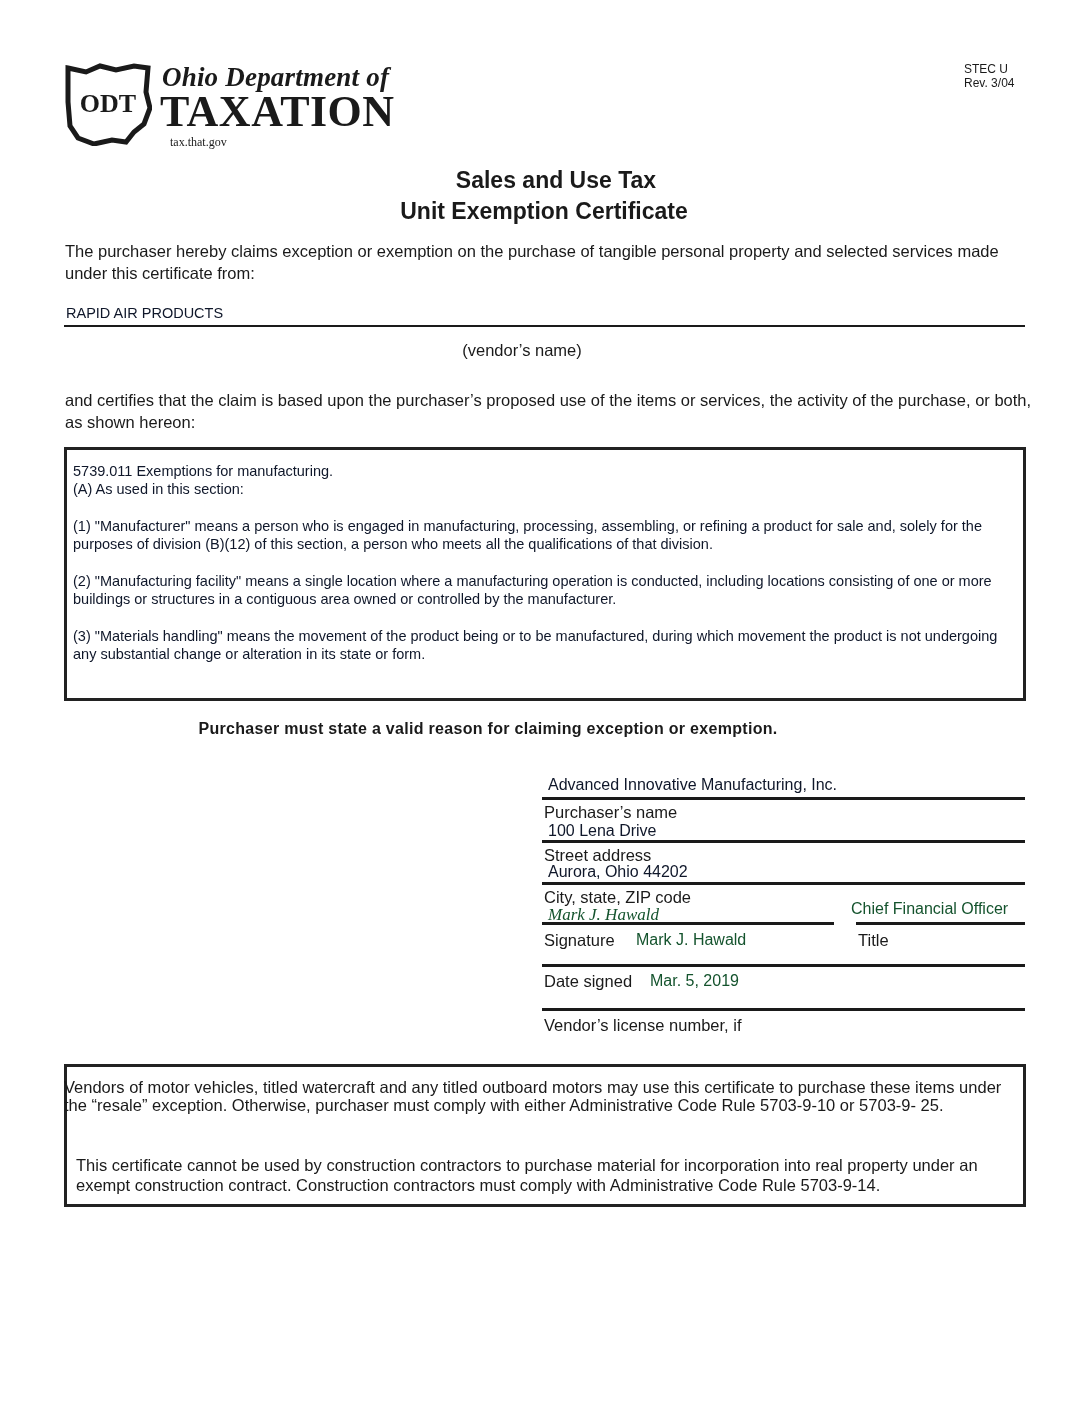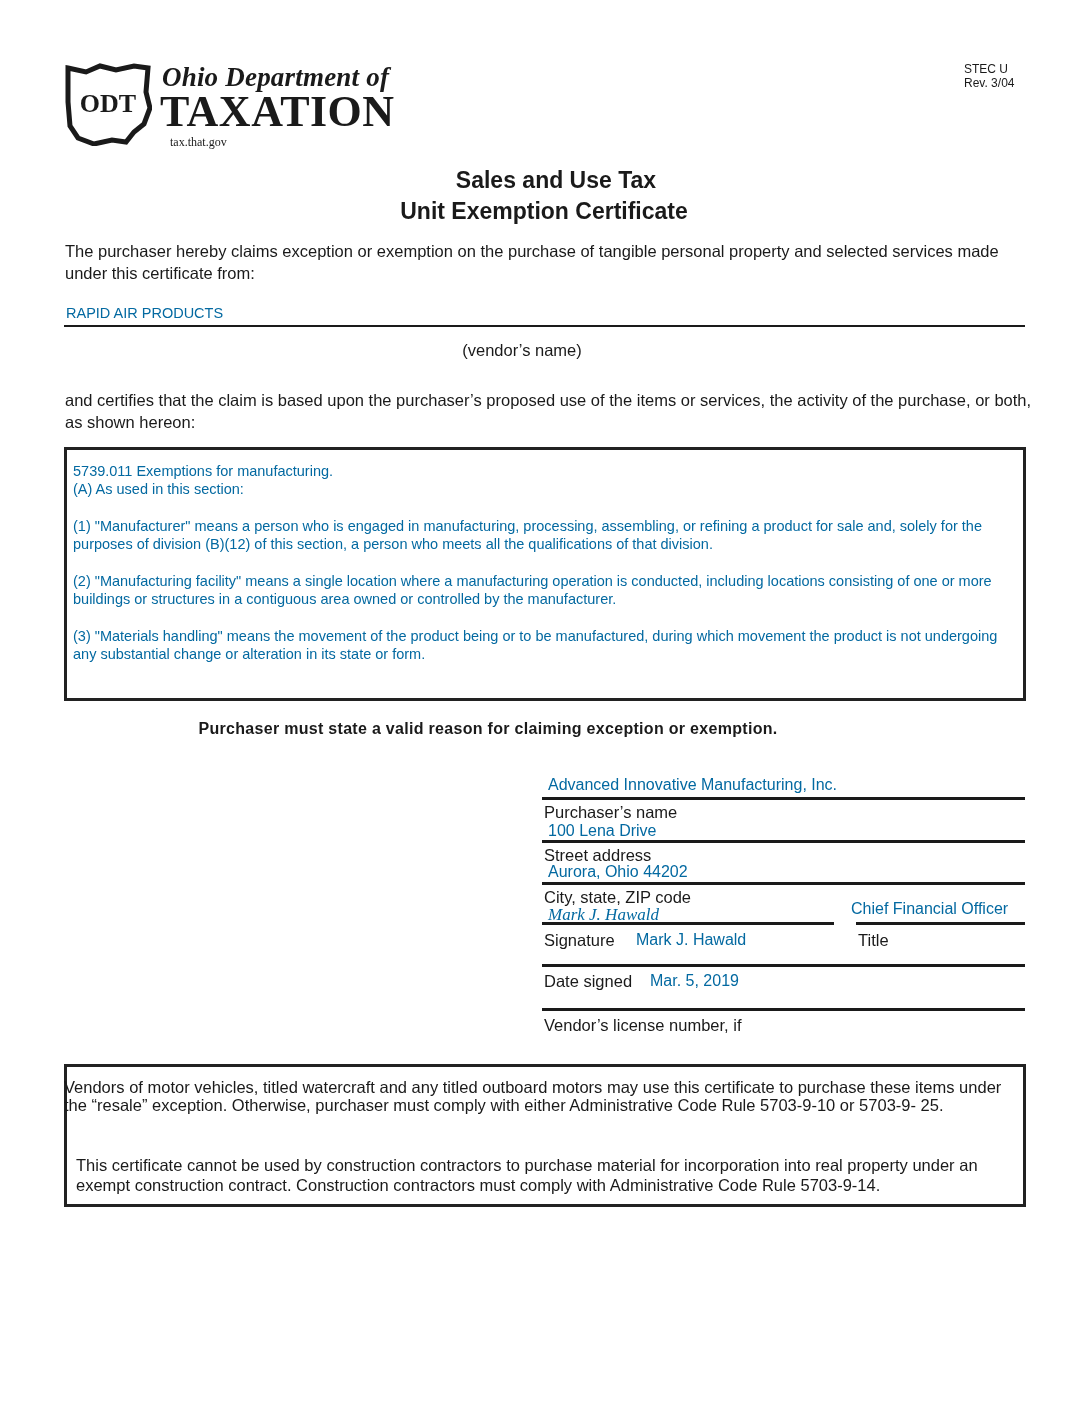--- a/index.html
+++ b/index.html
@@ -1,20 +1,20 @@
 <!DOCTYPE html>
 <html><head>
 <meta charset="utf-8">
 <style>
   html, body { margin:0; padding:0; background:#ffffff; }
   body { width:1088px; height:1408px; position:relative; overflow:hidden;
          font-family:"Liberation Sans", sans-serif; color:#1a1a1a; }
   .abs { position:absolute; }
-  .blue { color:#0369a1; }
-  .navy { color:#0369a1; }
+  .blue { color:#0f172a; }
+  .navy { color:#14532d; }
 
   
   #logo { left:64px; top:62px; width:88px; height:84px; }
   #agency-line1 { left:162px; top:62px; font-family:"Liberation Serif", serif; font-style:italic; font-weight:bold; font-size:27px; letter-spacing:0.2px; }
   #agency-line2 { left:160px; top:86px; font-family:"Liberation Serif", serif; font-weight:bold; font-size:44px; letter-spacing:0.5px; }
   #agency-url { left:170px; top:135px; font-family:"Liberation Serif", serif; font-size:12px; }
   #form-id { left:964px; top:62px; font-size:12px; line-height:14px; }
 
   
   #title1 { left:0; width:1088px; top:167px; text-align:center; font-weight:bold; font-size:23px;padding-left:12px; }

